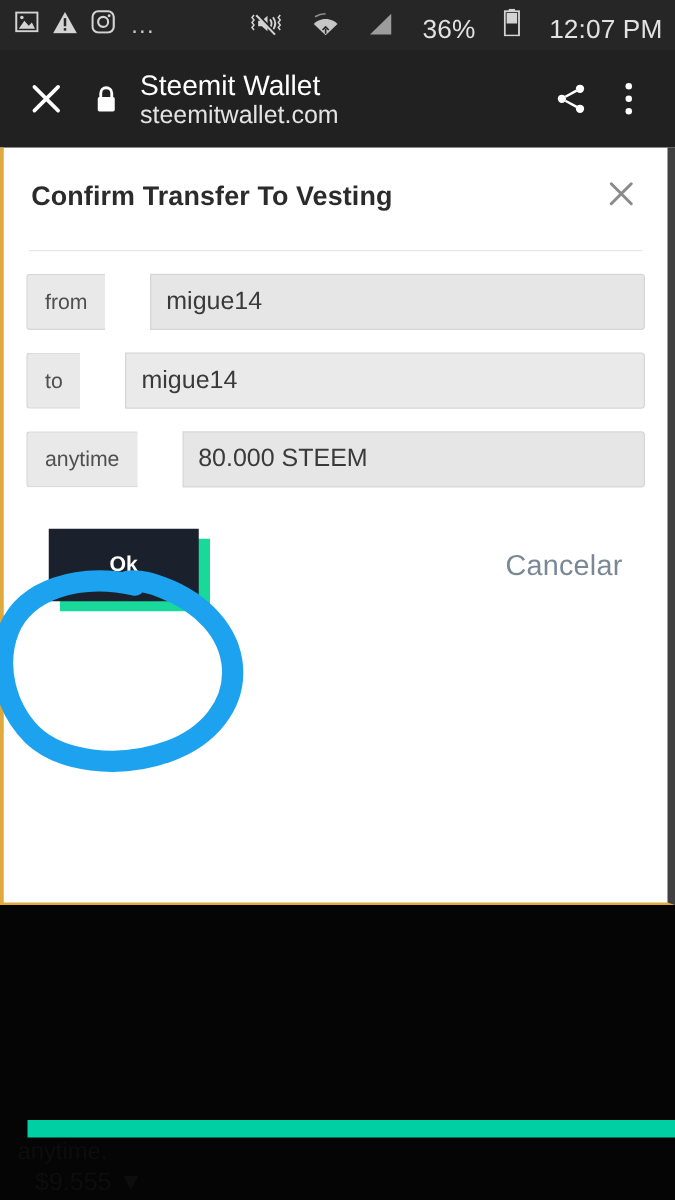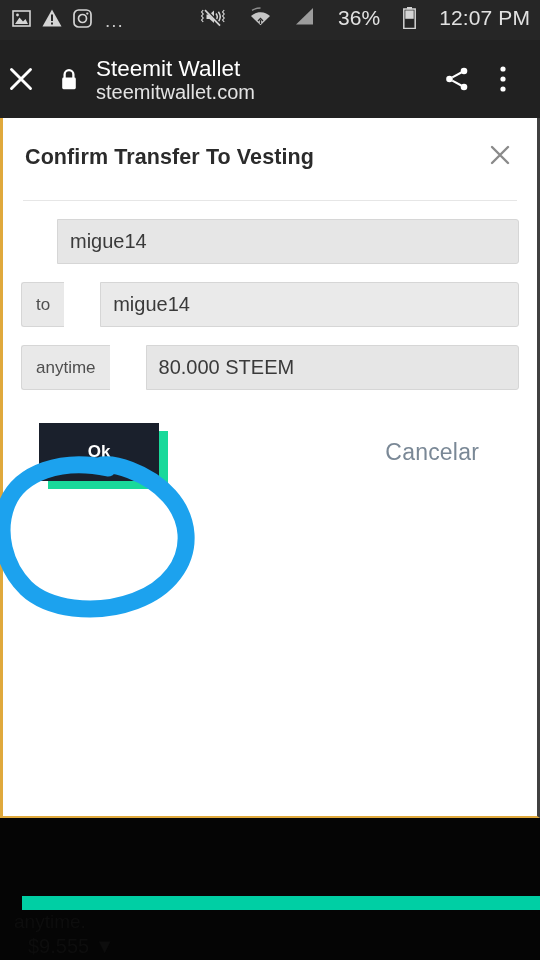--- a/index.html
+++ b/index.html
@@ -25,21 +25,21 @@
     position: absolute;
     top: 0; left: 0;
     width: 540px;
     height: 40px;
     background: #262626;
     display: flex;
     align-items: center;
     padding: 0 10px 0 12px;
   }
   .sb-left  { display: flex; align-items: center; gap: 11px; }
-  .sb-right { display: flex; align-items: flex-start; gap: 23px; margin-left: auto; }
+  .sb-right { display: flex; align-items: flex-end; gap: 23px; margin-left: auto; }
   .sb-icon  { display: block; color: #d4d4d4; }
   .sb-text {
     color: #e2e2e2;
     font-size: 21px;
     letter-spacing: .1px;
     line-height: 1;
     white-space: nowrap;
   }
   .sb-dots {
     color: #c9c9c9;
@@ -51,21 +51,21 @@
 
   
   #toolbar {
     position: absolute;
     top: 40px; left: 0;
     width: 540px;
     height: 78px;
     background: #212121;
     display: flex;
     align-items: center;
-    padding: 0 14px 0 0;
+    padding: 0 14px 0 16px;
     justify-content: flex-end;
   }
   #close-tab-button {
     width: 42px; height: 42px;
     display: flex; align-items: center; justify-content: center;
     flex: none;
   }
   #lock-wrap {
     width: 34px; height: 42px;
     display: flex; align-items: center; justify-content: center;
@@ -100,24 +100,24 @@
     width: 46px; height: 46px;
     display: flex; align-items: center; justify-content: center;
     flex: none;
   }
 
   
   #webview {
     position: absolute;
     top: 118px; left: 0;
     width: 540px;
-    height: 700px;
+    height: 606px;
     background: #ffffff;
     border-left: 3px solid #e0a93c;
-    border-right: 3px solid #404040;
+    border-right: 6px solid #404040;
     border-bottom: 2px solid #e0a93c;
     overflow: hidden;
   }
 
   
   #dialog-header {
     position: relative;
     padding: 26px 22px 0 22px;
     height: 72px;
   }
@@ -212,21 +212,20 @@
     font-size: 17px;
     font-weight: bold;
     display: flex;
     align-items: center;
     justify-content: center;
     border: none;
     font-family: "Liberation Sans", sans-serif;
   }
   #cancel-button {
     margin-left: auto;
-    margin-right: 22px;
     color: #7a8896;
     font-size: 23px;
     letter-spacing: .2px;
   }
 
   
   #annotation-circle {
     position: absolute;
     top: 456px;
     left: -10px;
@@ -369,20 +368,21 @@
         <svg width="22" height="22" viewBox="0 0 22 22">
           <path d="M3 3 L19 19 M19 3 L3 19" stroke="#8a8a8a" stroke-width="2.4" stroke-linecap="round"></path>
         </svg>
       </div>
     </div>
     <div id="header-rule"></div>
 
     <div id="form">
 
       <div class="field-row">
+        <div class="field-label">from</div>
         <div class="field-input">migue14</div>
       </div>
 
       <div class="field-row">
         <div class="field-label">to</div>
         <div class="field-input lighter">migue14</div>
       </div>
 
       <div class="field-row">
         <div class="field-label">anytime</div>

